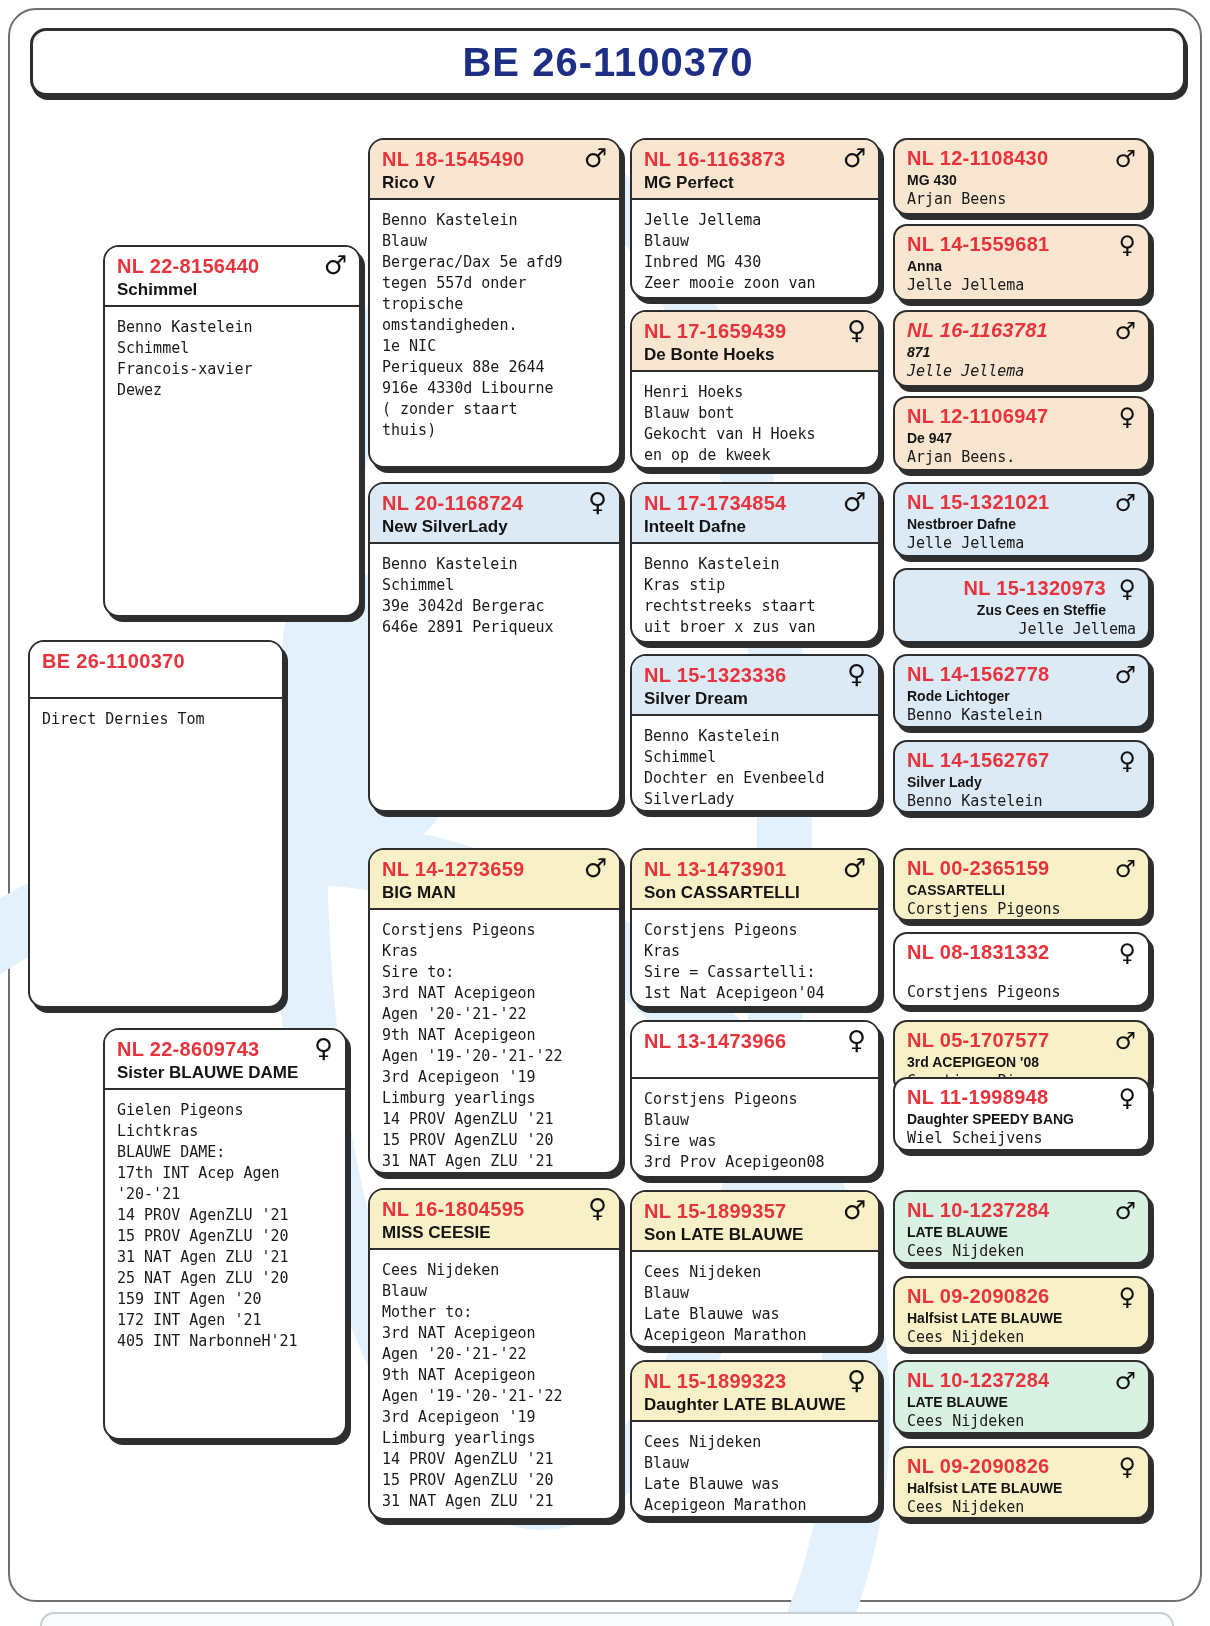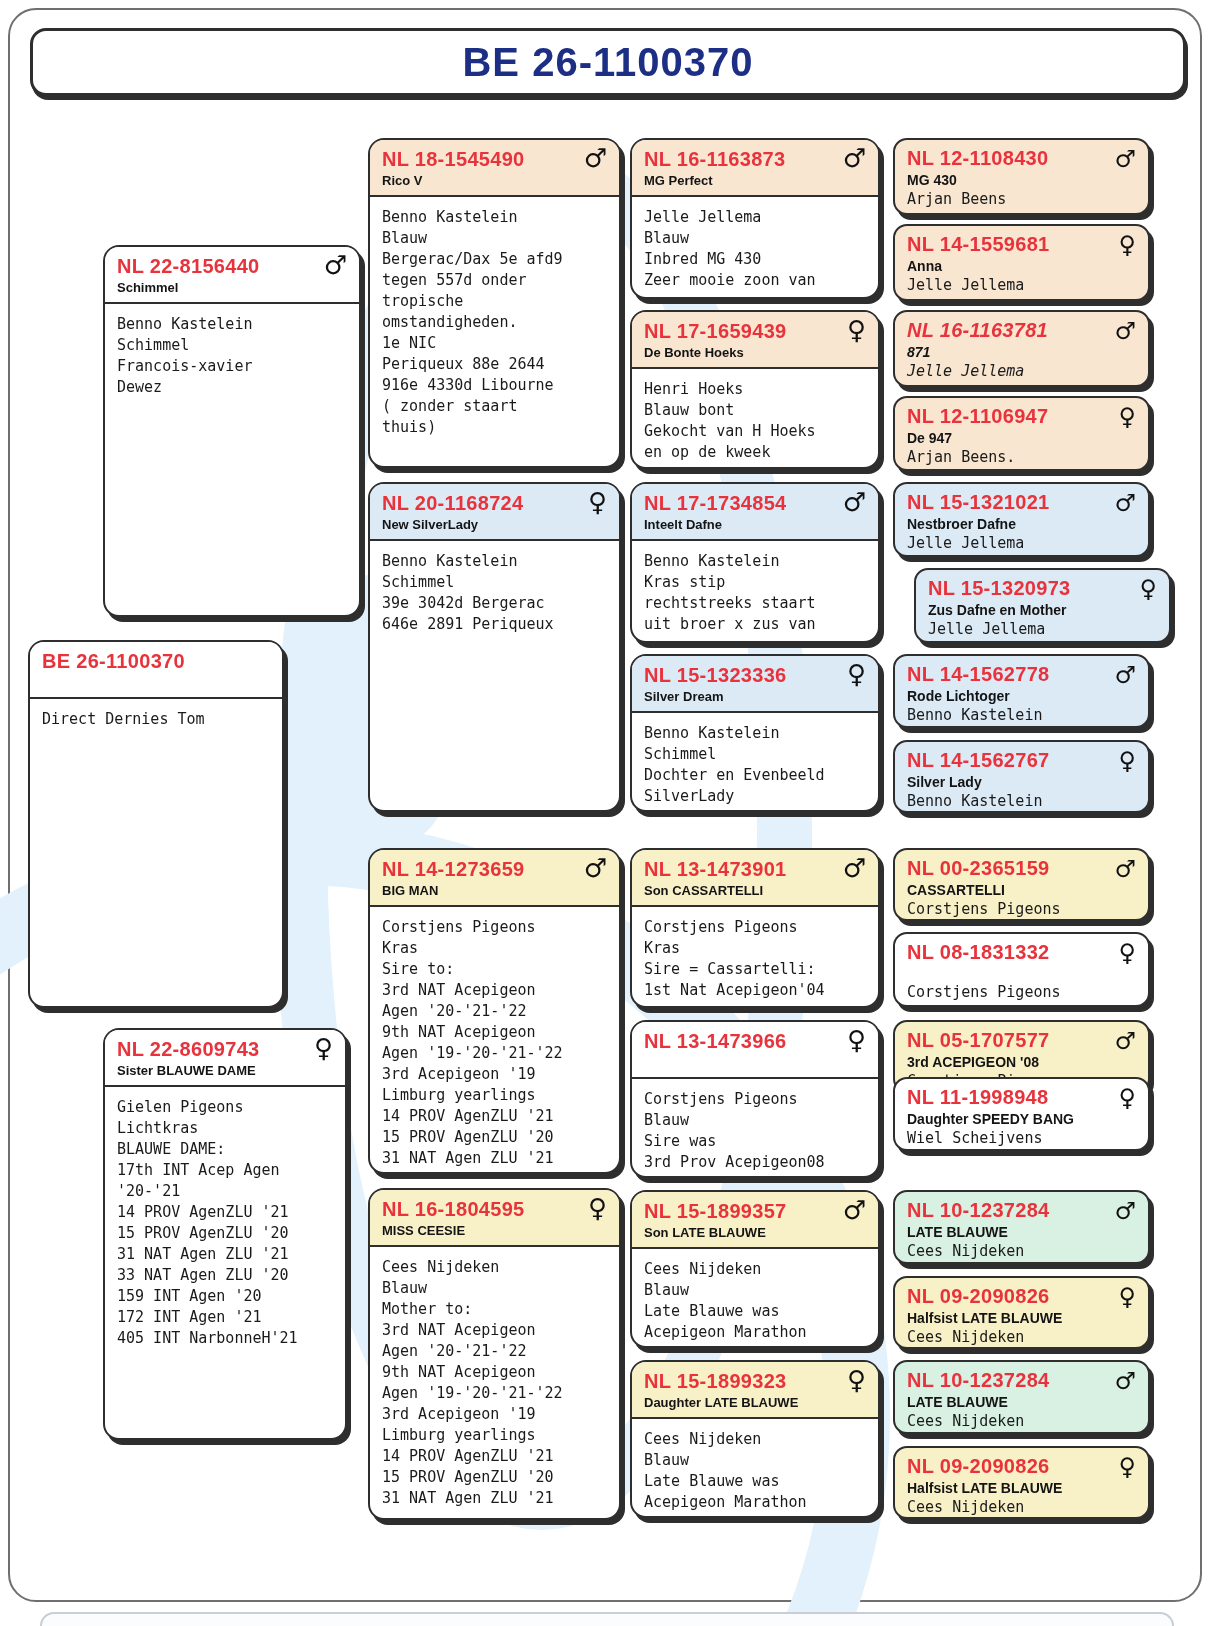--- a/index.html
+++ b/index.html
@@ -40,21 +40,21 @@
   .v-green{--bg:#d8f1e2;}
   .pbox.small{background:var(--bg);border-radius:14px;}
   .phead{position:relative;box-sizing:border-box;padding:8px 42px 5px 12px;min-height:56px;}
   .pbox.large .phead{background:var(--bg);border-bottom:2px solid #2e2e2e;}
   .pbox.small .phead{padding:7px 42px 0 12px;min-height:0;}
   .pid{
     font-weight:800;font-size:20px;line-height:1.15;color:#e8333c;letter-spacing:.3px;
     font-family:"Liberation Sans",sans-serif;white-space:pre;
   }
   .pname{
-    font-weight:700;font-size:13px;line-height:1.2;color:#141414;margin-top:2px;
+    font-weight:700;font-size:17px;line-height:1.2;color:#141414;margin-top:2px;
     min-height:17px;font-family:"Liberation Sans",sans-serif;white-space:pre;
   }
   .pbox.small .pname{font-size:14px;min-height:16px;}
   .psex{
     position:absolute;top:5px;right:12px;font-weight:700;font-size:26px;line-height:1;
     color:#111;font-family:"DejaVu Sans",sans-serif;
   }
   .pbox.small .psex{font-size:24px;top:7px;}
   .pbody{padding:10px 12px 8px;}
   .pbox.small .pbody{padding:0 12px 6px;}
@@ -111,21 +111,21 @@
       </div>
       <div class="pbody">
         <div class="pline">Gielen Pigeons</div>
         <div class="pline">Lichtkras</div>
         <div class="pline">BLAUWE DAME:</div>
         <div class="pline">17th INT Acep Agen</div>
         <div class="pline">'20-'21</div>
         <div class="pline">14 PROV AgenZLU '21</div>
         <div class="pline">15 PROV AgenZLU '20</div>
         <div class="pline">31 NAT Agen ZLU '21</div>
-        <div class="pline">33 NAT Agen ZLU '20</div>
+        <div class="pline">25 NAT Agen ZLU '20</div>
         <div class="pline">159 INT Agen '20</div>
         <div class="pline">172 INT Agen '21</div>
         <div class="pline">405 INT NarbonneH'21</div>
       </div>
     </div>
     <div class="pbox large v-peach" style="left: 368px; top: 138px; width: 253px; height: 330px;">
       <div class="phead">
         <div class="pid">NL 18-1545490</div>
         <span class="psex">♂</span>
         <div class="pname">Rico V</div>
@@ -346,25 +346,25 @@
     <div class="pbox small v-blue" style="left: 893px; top: 482px; width: 257px; height: 75px;">
       <div class="phead">
         <div class="pid">NL 15-1321021</div>
         <span class="psex">♂</span>
         <div class="pname">Nestbroer Dafne</div>
       </div>
       <div class="pbody">
         <div class="pline">Jelle Jellema</div>
       </div>
     </div>
-    <div class="pbox small v-blue" style="left: 914px; top: 568px; width: 257px; height: 75px;">
+    <div class="pbox small v-blue" style="left: 893px; top: 568px; width: 257px; height: 75px; text-align: right;">
       <div class="phead">
         <div class="pid">NL 15-1320973</div>
         <span class="psex">♀</span>
-        <div class="pname">Zus Dafne en Mother</div>
+        <div class="pname">Zus Cees en Steffie</div>
       </div>
       <div class="pbody">
         <div class="pline">Jelle Jellema</div>
       </div>
     </div>
     <div class="pbox small v-blue" style="left: 893px; top: 654px; width: 257px; height: 74px;">
       <div class="phead">
         <div class="pid">NL 14-1562778</div>
         <span class="psex">♂</span>
         <div class="pname">Rode Lichtoger</div>

